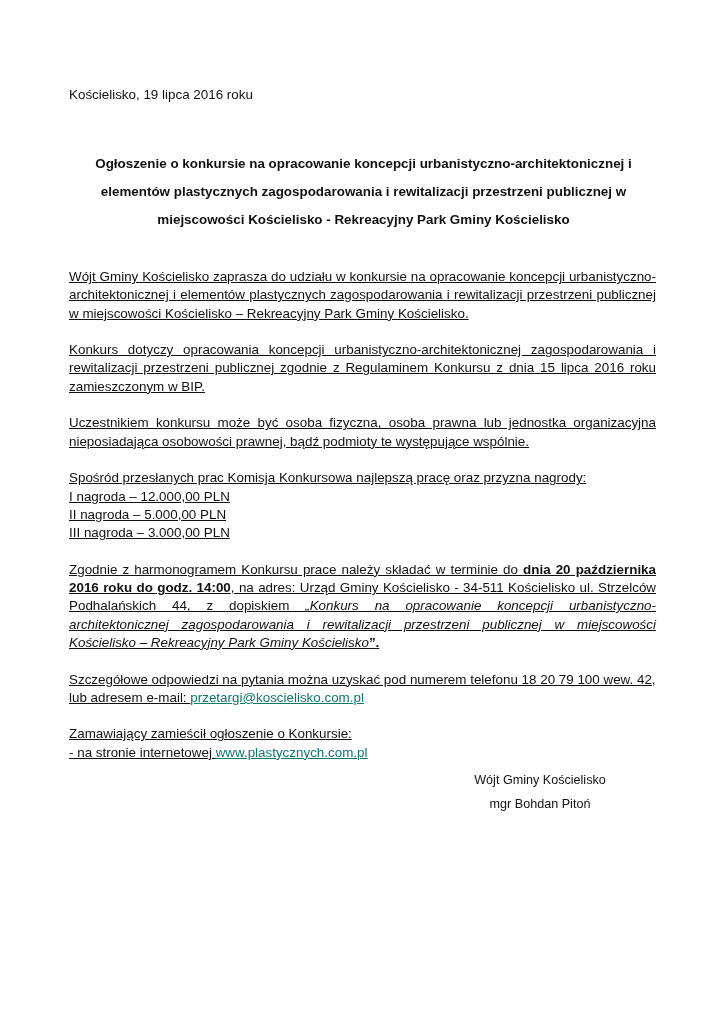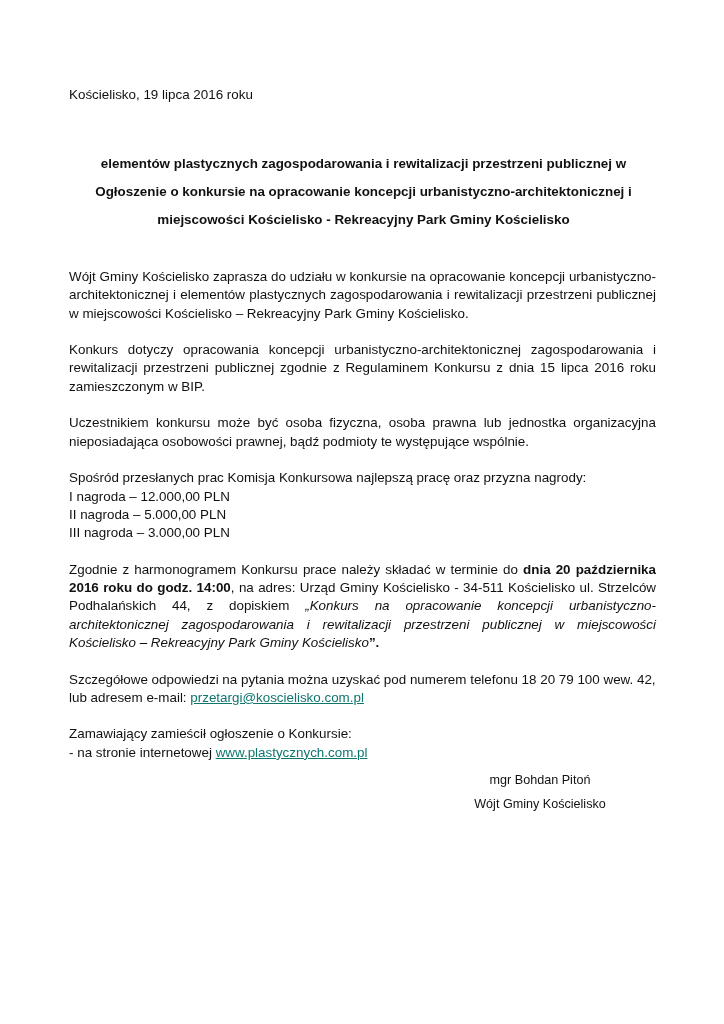--- a/index.html
+++ b/index.html
@@ -16,41 +16,41 @@
   .title {
     position: absolute; left: 66px; top: 150px; width: 595px;
     text-align: center; font-weight: bold;
     font-size: 13.4px; line-height: 28px;
   }
   .body {
     position: absolute; left: 69px; top: 268px; width: 587px;
     font-size: 13.4px; line-height: 18.3px;
     text-align: justify;
   }
-  .body p { margin: 0 0 18.3px 0; }
+  .body p { margin: 0 0 18.3px 0; text-decoration: underline; }
   .body p.tight { margin-bottom: 0; }
   .line { display: block; }
   a.link { color: #0f766e; text-decoration: underline; }
   .signature {
     position: absolute; left: 440px; top: 768px; width: 200px;
     text-align: center; font-size: 12.6px; line-height: 24px;
   }
   .b { font-weight: bold; }
   .i { font-style: italic; }
 </style>
 </head>
 <body>
 
 <div class="page">
 
   <div class="date">Kościelisko, 19 lipca 2016 roku</div>
 
   <div class="title">
+    <span class="line">Ogłoszenie o konkursie na opracowanie koncepcji urbanistyczno-architektonicznej i</span>
     <span class="line">elementów plastycznych zagospodarowania i rewitalizacji przestrzeni publicznej w</span>
-    <span class="line">Ogłoszenie o konkursie na opracowanie koncepcji urbanistyczno-architektonicznej i</span>
     <span class="line">miejscowości Kościelisko - Rekreacyjny Park Gminy Kościelisko</span>
   </div>
 
   <div class="body">
     <p>Wójt Gminy Kościelisko zaprasza do udziału w konkursie na opracowanie koncepcji urbanistyczno-architektonicznej i elementów plastycznych zagospodarowania i rewitalizacji przestrzeni publicznej w miejscowości Kościelisko – Rekreacyjny Park Gminy Kościelisko.</p>
     <p>Konkurs dotyczy opracowania koncepcji urbanistyczno-architektonicznej zagospodarowania i rewitalizacji przestrzeni publicznej zgodnie z Regulaminem Konkursu z dnia 15 lipca 2016 roku zamieszczonym w BIP.</p>
     <p>Uczestnikiem konkursu może być osoba fizyczna, osoba prawna lub jednostka organizacyjna nieposiadająca osobowości prawnej, bądź podmioty te występujące wspólnie.</p>
 
     <p style="text-align:left;">
       <span class="line">Spośród przesłanych prac Komisja Konkursowa najlepszą pracę oraz przyzna nagrody:</span>
@@ -67,17 +67,17 @@
       <span>Szczegółowe odpowiedzi na pytania można uzyskać pod numerem telefonu 18 20 79 100 wew. 42, lub adresem e-mail: </span><a class="link" href="#">przetargi@koscielisko.com.pl</a>
     </p>
 
     <p class="tight" style="text-align:left;">
       <span class="line">Zamawiający zamieścił ogłoszenie o Konkursie:</span>
       <span class="line"><span>- na stronie internetowej </span><a class="link" href="#">www.plastycznych.com.pl</a></span>
     </p>
   </div>
 
   <div class="signature">
+    <span class="line">Wójt Gminy Kościelisko</span>
     <span class="line">mgr Bohdan Pitoń</span>
-    <span class="line">Wójt Gminy Kościelisko</span>
   </div>
 
 </div>
 
 </body></html>

